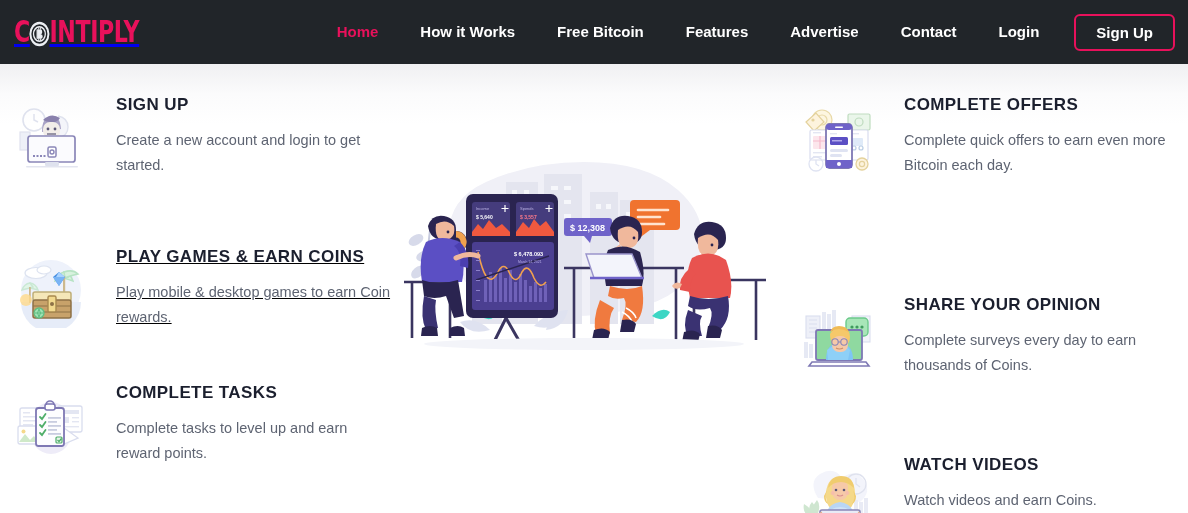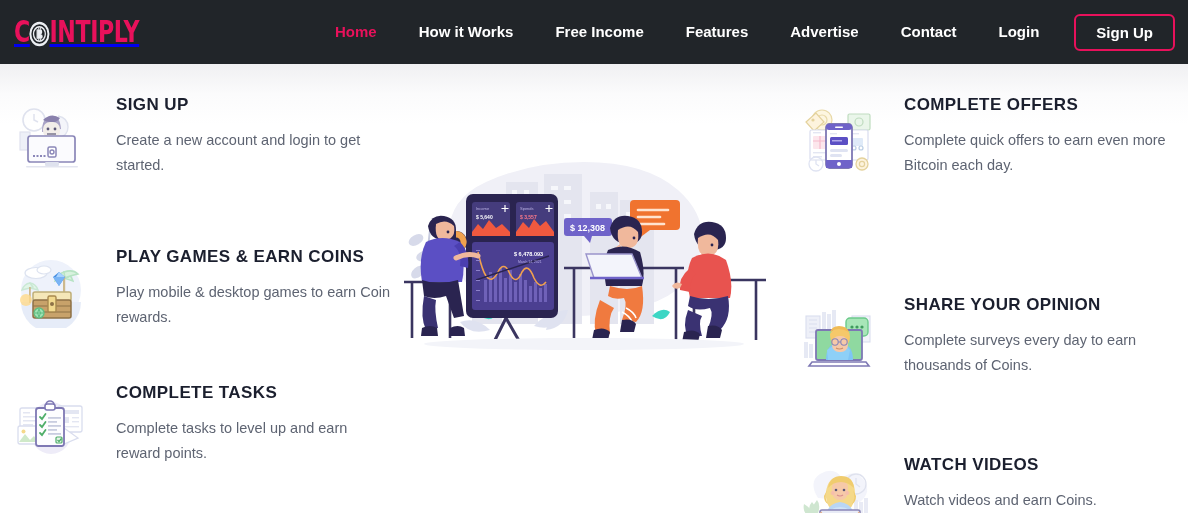--- a/index.html
+++ b/index.html
@@ -113,21 +113,21 @@
   }
   .feature-desc{
     color:#5e6472;
     font-size:14.5px;
     line-height:1.72;
     margin-top:12px;
   }
 
   
   .col-left .feature:nth-child(1){ margin-top:12px; }
-  .col-left .feature:nth-child(2){ margin-top:64px; }
+  .col-left .feature:nth-child(2){ margin-top:64px;text-decoration:underline; }
   .col-left .feature:nth-child(3){ margin-top:48px; }
 
   .col-right .feature:nth-child(1){ margin-top:12px; }
   .col-right .feature:nth-child(2){ margin-top:112px; }
   .col-right .feature:nth-child(3){ margin-top:72px; }
 
   .col-right .feature-icon{ margin-left:14px; }
 
   .hero{
     position:absolute;
@@ -151,21 +151,21 @@
         <rect x="13.9" y="6.3" width="1.25" height="2.5" fill="#eceff3"></rect>
         <rect x="11.6" y="17.4" width="1.25" height="2.5" fill="#eceff3"></rect>
         <rect x="13.9" y="17.4" width="1.25" height="2.5" fill="#eceff3"></rect>
         <rect x="9.5" y="8.4" width="1.6" height="9.4" fill="#eceff3"></rect>
       </svg><span>INTIPLY</span></span>
   </a>
 
   <div class="nav-links">
     <a class="nav-item active" href="#">Home</a>
     <a class="nav-item" href="#">How it Works</a>
-    <a class="nav-item" href="#">Free Income</a>
+    <a class="nav-item" href="#">Free Bitcoin</a>
     <a class="nav-item" href="#">Features</a>
     <a class="nav-item" href="#">Advertise</a>
     <a class="nav-item" href="#">Contact</a>
     <a class="nav-item" href="#">Login</a>
     <button class="signup-btn">Sign Up</button>
   </div>
 </div>
 
 <div class="page">
   <div class="columns">

